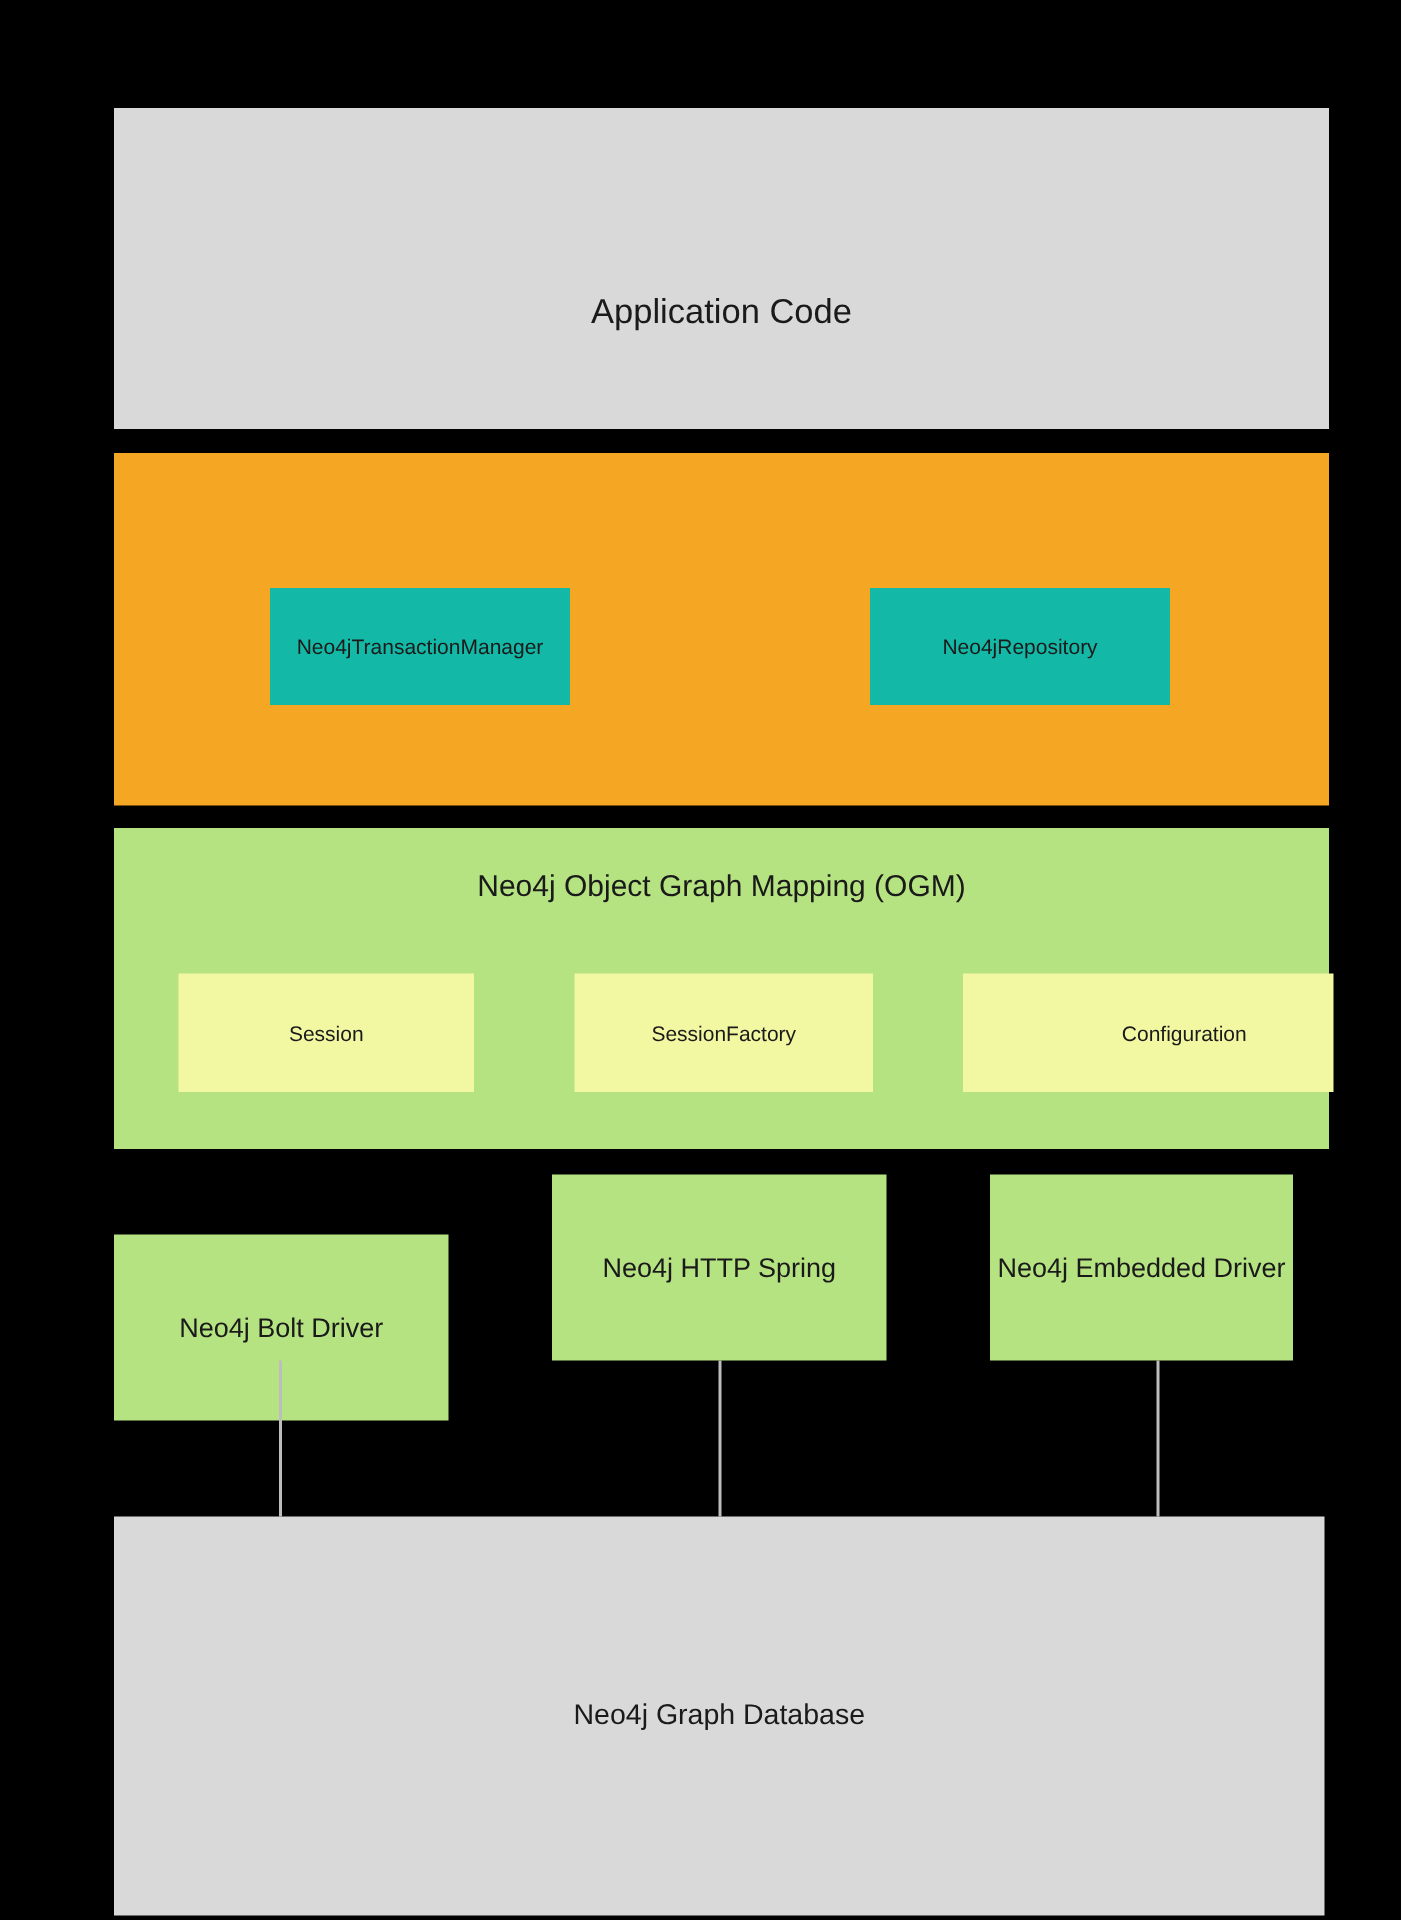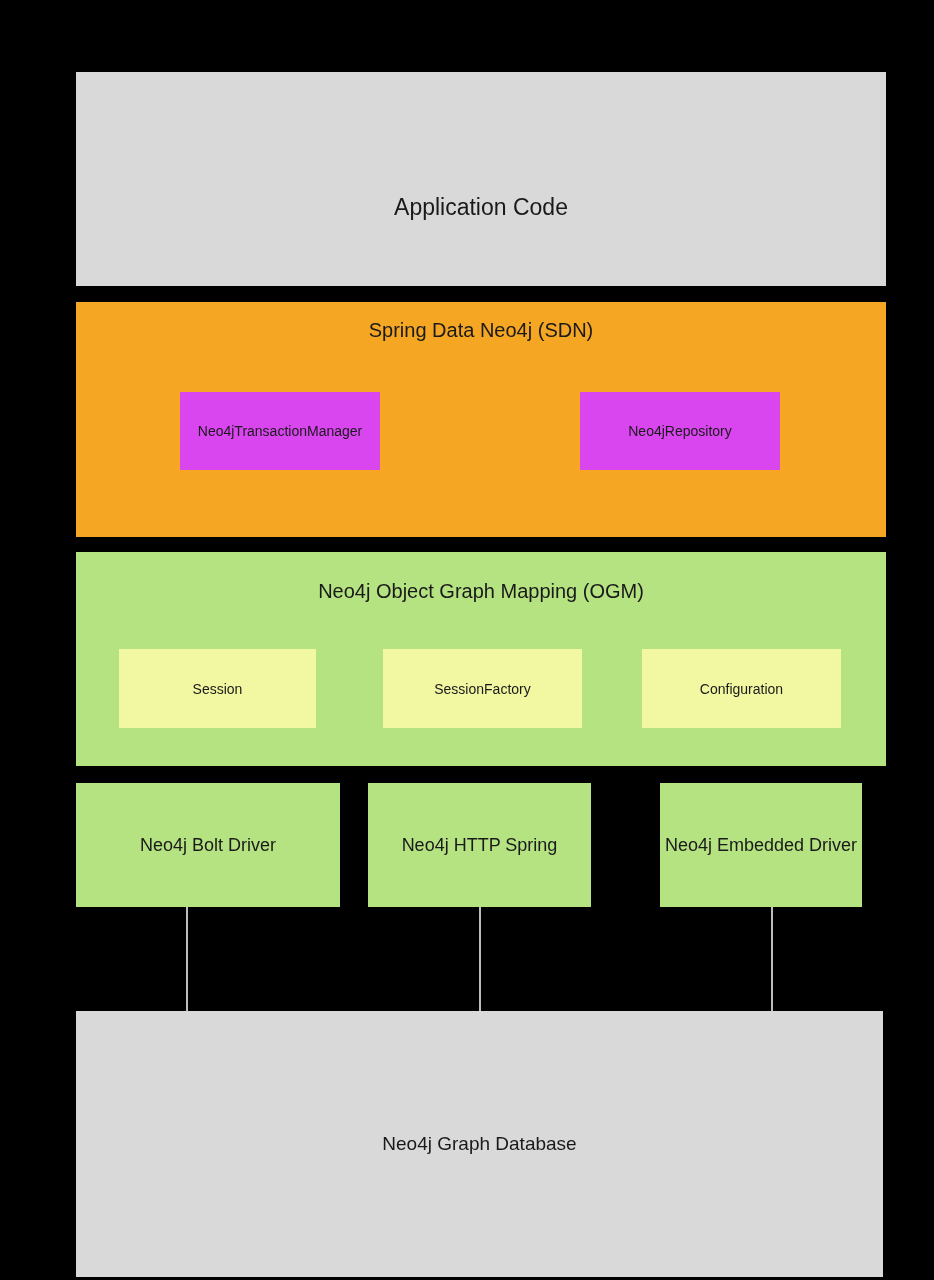--- a/index.html
+++ b/index.html
@@ -56,21 +56,21 @@
     position: absolute;
     left: 0;
     top: 17px;
     width: 100%;
     text-align: center;
     font-size: 20px;
     color: #1a1a1a;
   }
   .sdn-inner {
     position: absolute;
-    background: #d946ef;
+    background: #14b8a6;
     display: flex;
     align-items: center;
     justify-content: center;
     font-size: 14px;
     color: #1a1a1a;
   }
   .sdn-inner-1 {
     left: 104px;
     top: 90px;
     width: 200px;
@@ -107,35 +107,35 @@
     height: 79px;
     background: #f2f7a1;
     display: flex;
     align-items: center;
     justify-content: center;
     font-size: 14px;
     color: #1a1a1a;
   }
   .ogm-inner-1 { left: 43px;  width: 197px; }
   .ogm-inner-2 { left: 307px; width: 199px; }
-  .ogm-inner-3 { left: 566px; width: 199px; }
+  .ogm-inner-3 { left: 566px; width: 199px; padding-left: 48px; }
   
   .driver {
     position: absolute;
     top: 783px;
     height: 124px;
     background: #b6e381;
     display: flex;
     align-items: center;
     justify-content: center;
     font-size: 18px;
     color: #1a1a1a;
     box-sizing: border-box;
   }
-  .driver-bolt     { left: 76px;  width: 264px; }
+  .driver-bolt     { left: 76px;  width: 223px; margin-top: 40px; }
   .driver-http     { left: 368px; width: 223px; }
   .driver-embedded { left: 660px; width: 202px; }
   
   .connector {
     position: absolute;
     top: 907px;
     width: 2px;
     height: 104px;
     background: #bdbdbd;
   }
@@ -166,21 +166,20 @@
 </head>
 <body>
 
 <div id="diagram">
 
   <div class="layer app-layer">
     <div class="app-label">Application Code</div>
   </div>
 
   <div class="layer sdn-layer">
-    <div class="sdn-title">Spring Data Neo4j (SDN)</div>
     <div class="sdn-inner sdn-inner-1">Neo4jTransactionManager</div>
     <div class="sdn-inner sdn-inner-2">Neo4jRepository</div>
   </div>
 
   <div class="layer ogm-layer">
     <div class="ogm-title">Neo4j Object Graph Mapping (OGM)</div>
     <div class="ogm-inner ogm-inner-2">SessionFactory</div>
     <div class="ogm-inner ogm-inner-1">Session</div>
     <div class="ogm-inner ogm-inner-3">Configuration</div>
   </div>

